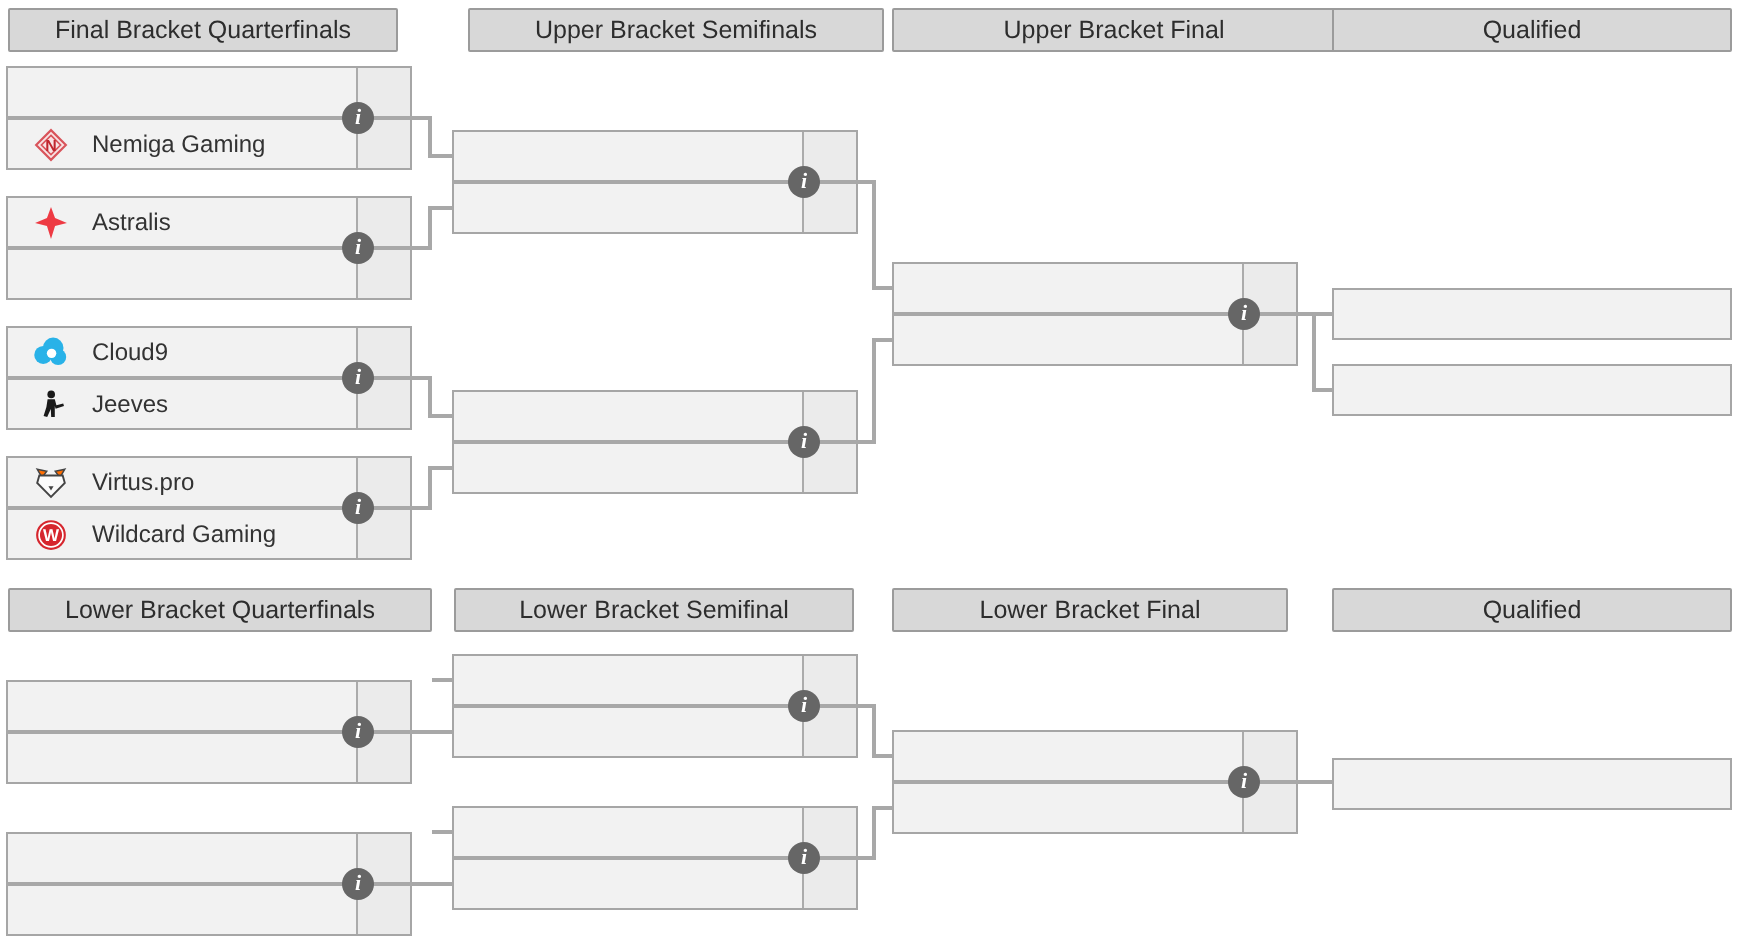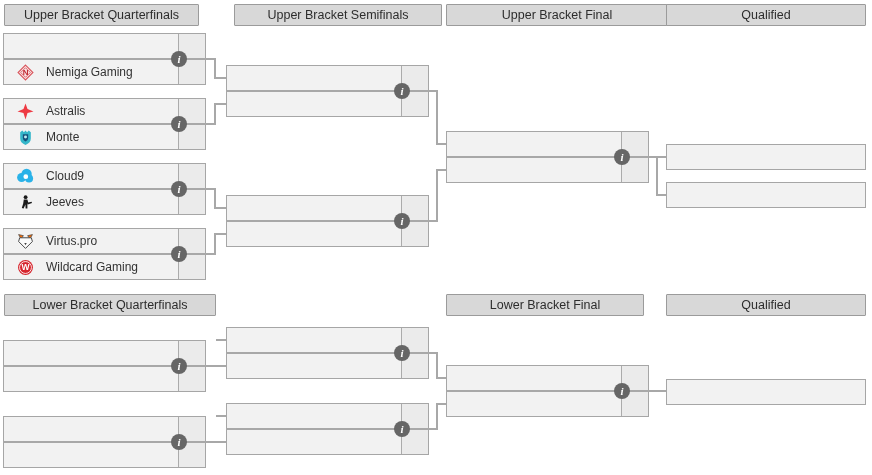--- a/index.html
+++ b/index.html
@@ -42,26 +42,27 @@
     position:absolute;width:200px;height:26px;box-sizing:border-box;
     background:#f2f2f2;border:1px solid #a6a6a6;
   }
   .ln{position:absolute;background:#a8a8a8;z-index:0;}
 </style>
 </head>
 <body>
 
 <div id="stage">
 
-  <div class="hdr" style="left:4px;top:4px;width:195px">Upper Bracket Quarterfinals</div>
+  <div class="hdr" style="left:4px;top:4px;width:195px">Final Bracket Quarterfinals</div>
   <div class="hdr" style="left:234px;top:4px;width:208px">Upper Bracket Semifinals</div>
   <div class="hdr" style="left:446px;top:4px;width:222px">Upper Bracket Final</div>
   <div class="hdr" style="left:666px;top:4px;width:200px">Qualified</div>
 
   <div class="hdr" style="left:4px;top:294px;width:212px">Lower Bracket Quarterfinals</div>
+  <div class="hdr" style="left:227px;top:294px;width:200px">Lower Bracket Semifinal</div>
   <div class="hdr" style="left:446px;top:294px;width:198px">Lower Bracket Final</div>
   <div class="hdr" style="left:666px;top:294px;width:200px">Qualified</div>
 
   <div class="ln" style="left:206px;top:58px;width:10px;height:2px"></div>
   <div class="ln" style="left:214px;top:58px;width:2px;height:21px"></div>
   <div class="ln" style="left:214px;top:77px;width:12px;height:2px"></div>
   <div class="ln" style="left:206px;top:123px;width:10px;height:2px"></div>
   <div class="ln" style="left:214px;top:103px;width:2px;height:22px"></div>
   <div class="ln" style="left:214px;top:103px;width:12px;height:2px"></div>
   <div class="ln" style="left:206px;top:188px;width:10px;height:2px"></div>
@@ -111,30 +112,20 @@
   <div class="match" style="left:3px;top:98px">
     <div class="trow top">
       <span class="logo">
         <svg width="17" height="17" viewBox="0 0 16 16">
             <polygon points="8,0.5 9.9,5.6 15.5,8 9.9,9.4 8,15.5 6.1,9.4 0.5,8 6.1,5.6" fill="#ee3a43"></polygon>
           </svg>
       </span>
       <span class="tname">Astralis</span>
     </div>
     <div class="mdivider"></div>
-    <div class="trow bot">
-      <span class="logo">
-        <svg width="17" height="17" viewBox="0 0 16 16">
-            <path fill="#35b6c9" d="M3 3 L5 1.5 L6.5 3 L8 1.5 L9.5 3 L11 1.5 L13 3 L13 9 C13 12 11 13.8 8 15 C5 13.8 3 12 3 9 Z"></path>
-            <path fill="#14507a" d="M5.5 5 H10.5 V8 C10.5 10 9.5 11 8 11.8 C6.5 11 5.5 10 5.5 8 Z"></path>
-            <circle cx="8" cy="7.6" r="1.4" fill="#bfeaf2"></circle>
-          </svg>
-      </span>
-      <span class="tname">Monte</span>
-    </div>
     <div class="score-col"></div>
     <div class="info">i</div>
   </div>
 
   <div class="match" style="left:3px;top:163px">
     <div class="trow top">
       <span class="logo">
         <svg width="18" height="18" viewBox="0 0 16 16">
             <circle cx="5" cy="9.3" r="4" fill="#29b2e8"></circle>
             <circle cx="9.4" cy="6.2" r="4.6" fill="#29b2e8"></circle>

